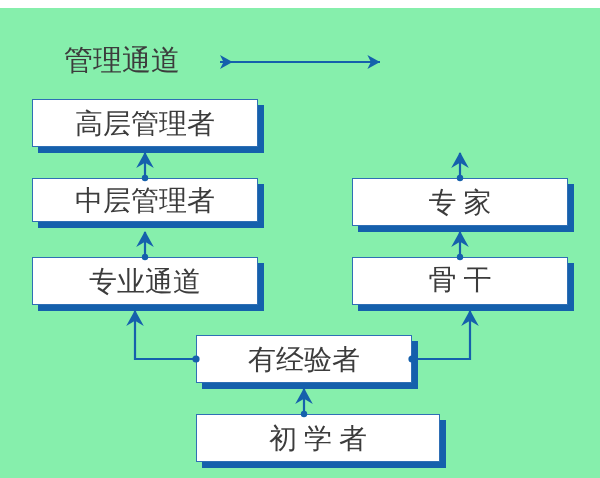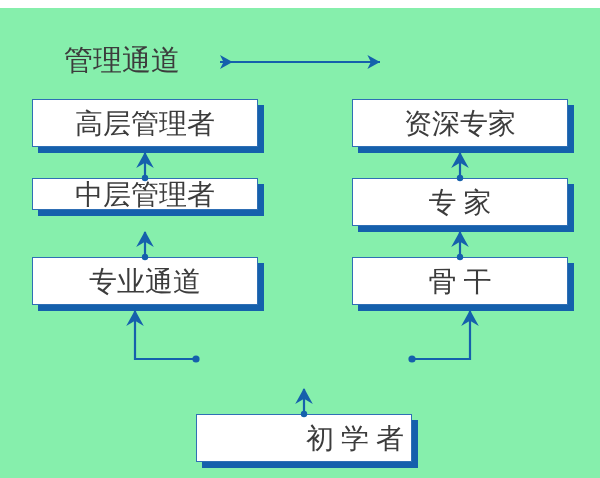--- a/index.html
+++ b/index.html
@@ -58,31 +58,31 @@
     font-size: 28px;
     line-height: 21px;
     color: #3c3c3c;
     white-space: pre;
     font-weight: 400;
   }
   .node.spaced .node-label { letter-spacing: 7px; text-indent: 7px; }
 
   
   #node-senior-mgr  { left: 32px;  top: 91px;  width: 226px; height: 48px; }
-  #node-middle-mgr  { left: 32px;  top: 170px; width: 226px; height: 32px; }
+  #node-middle-mgr  { left: 32px;  top: 170px; width: 226px; height: 44px; }
   #node-base-mgr    { left: 32px;  top: 249px; width: 226px; height: 48px; }
 
   
   #node-senior-expert { left: 352px; top: 91px;  width: 216px; height: 48px; }
   #node-expert        { left: 352px; top: 170px; width: 216px; height: 48px; }
-  #node-backbone      { left: 352px; top: 249px; width: 216px; height: 48px; }
+  #node-backbone      { left: 352px; top: 249px; width: 216px; height: 48px; font-family: Liberation Mono, monospace; }
 
   
   #node-experienced { left: 196px; top: 327px; width: 216px; height: 48px; }
-  #node-beginner    { left: 196px; top: 406px; width: 216px; height: 48px; justify-content: flex-end; }
+  #node-beginner    { left: 196px; top: 406px; width: 244px; height: 48px; }
 
   
   #connectors {
     position: absolute;
     left: 0;
     top: 0;
     width: 600px;
     height: 478px;
     pointer-events: none;
   }
@@ -112,32 +112,32 @@
   </div>
 
   <div class="node" id="node-middle-mgr">
     <span class="node-label">中层管理者</span>
   </div>
 
   <div class="node" id="node-base-mgr">
     <span class="node-label">专业通道</span>
   </div>
 
-  <div class="node" id="node-senior-expert">
-    <span class="node-label">资深专家</span>
-  </div>
 
   <div class="node spaced" id="node-expert">
     <span class="node-label">专家</span>
   </div>
 
   <div class="node spaced" id="node-backbone">
     <span class="node-label">骨干</span>
   </div>
 
+  <div class="node" id="node-experienced">
+    <span class="node-label">有经验者</span>
+  </div>
 
   <div class="node spaced" id="node-beginner">
     <span class="node-label">初学者</span>
   </div>
 
   <svg id="connectors" viewBox="0 0 600 478">
     <defs>
       <marker id="arrow-up" viewBox="0 0 10 10" refX="8.5" refY="5" markerWidth="8" markerHeight="8" orient="auto">
         <path d="M 0 0 L 9 5 L 0 10 L 3 5 Z" fill="#1560ac"></path>
       </marker>

